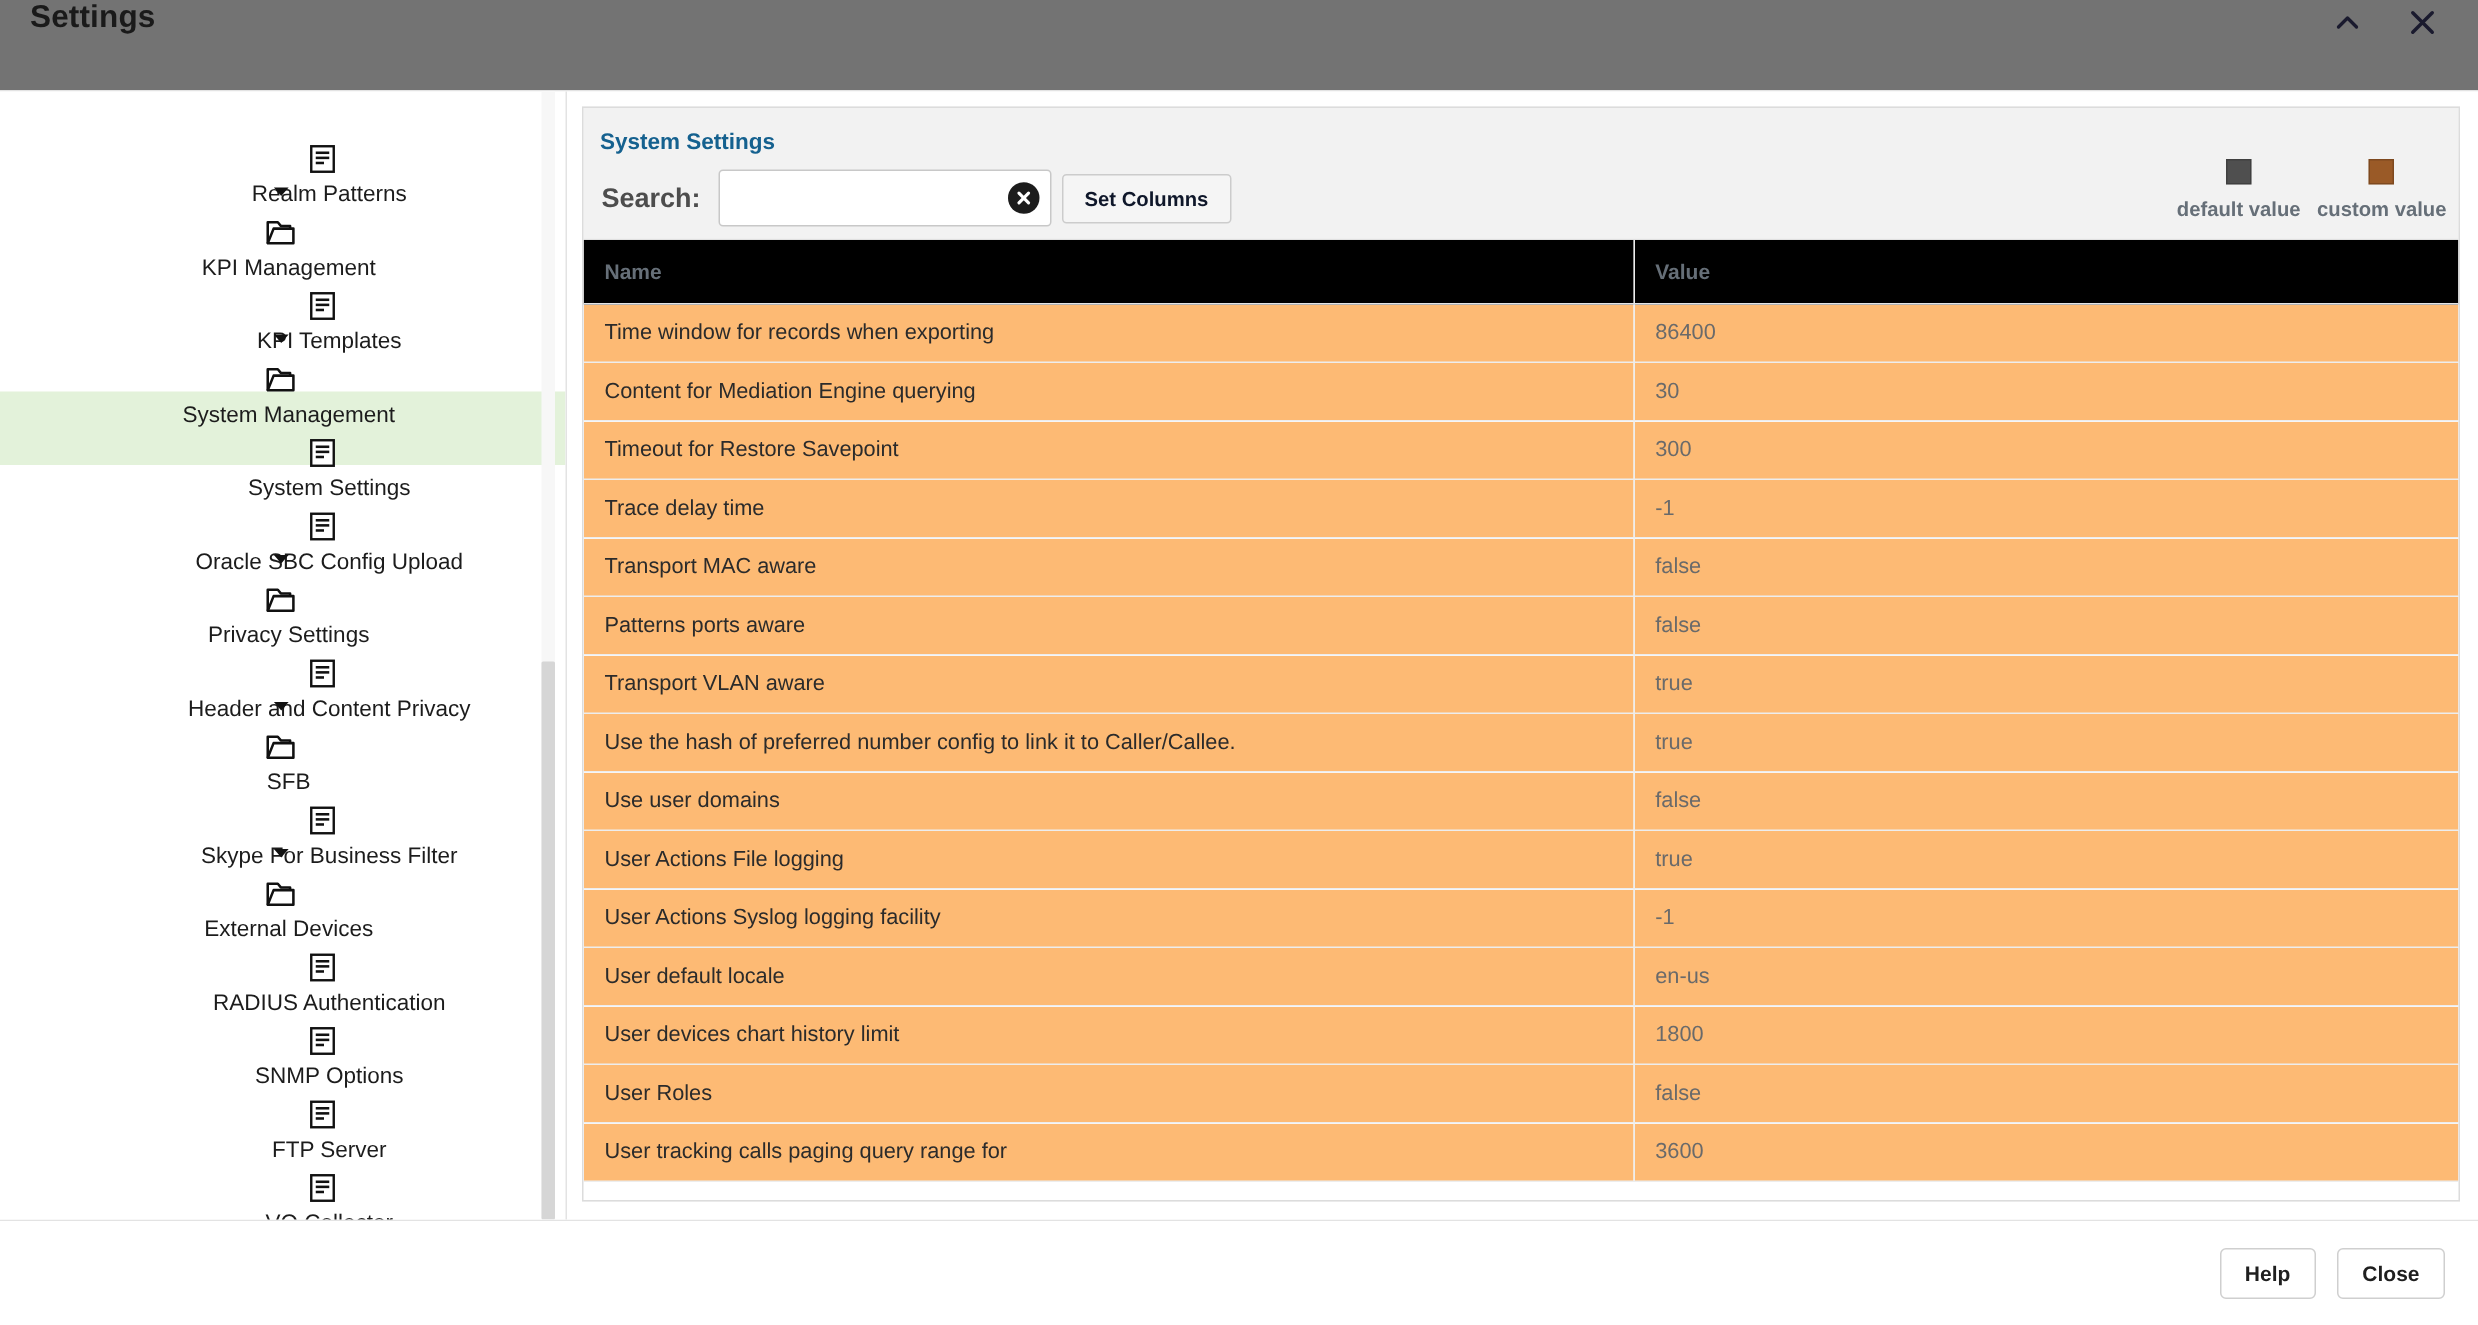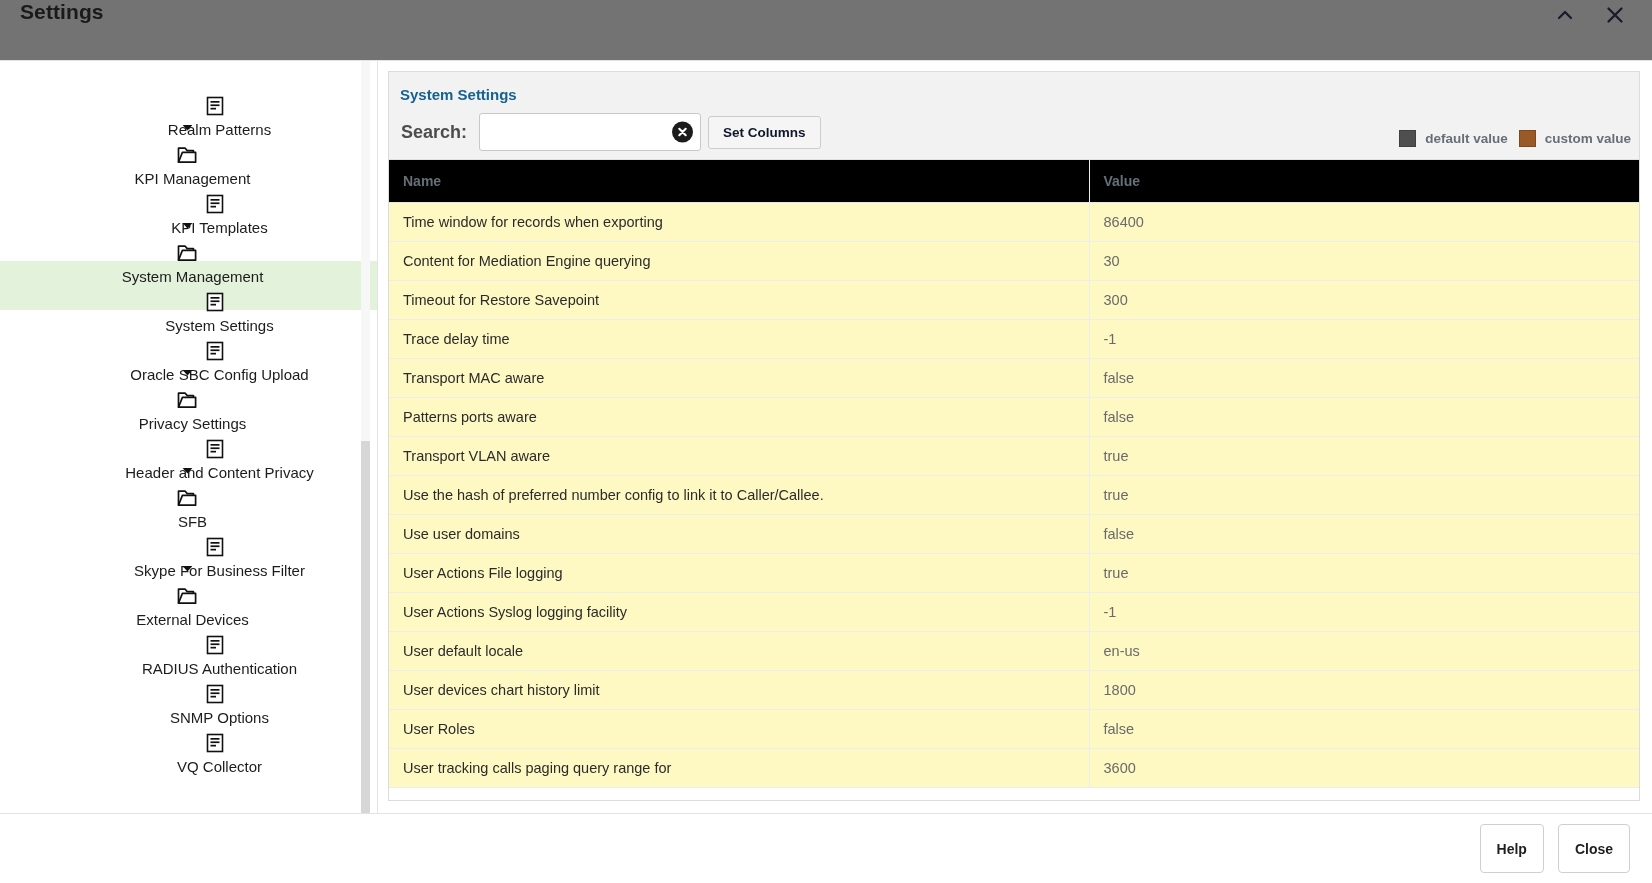--- a/index.html
+++ b/index.html
@@ -182,21 +182,21 @@
     color: #0f172a;
     font-family: "Liberation Sans", sans-serif;
     cursor: pointer;
   }
   .legend {
     position: absolute;
     right: 8px; bottom: 12px;
     display: flex; align-items: center; gap: 11px;
     white-space: nowrap;
   }
-  .legend-entry { display: flex; align-items: center; gap: 9px; }
+  .legend-entry { display: flex; align-items: center; gap: 9px; flex-direction: column; }
   .legend-swatch {
     width: 17px; height: 17px;
     display: inline-block;
     border: 1px solid rgba(0,0,0,0.18);
   }
   .legend-text {
     font-size: 13.5px;
     font-weight: bold;
     color: #666f78;
   }
@@ -222,41 +222,41 @@
     padding: 13px 0 13px 14px;
     background: #000000;
     border-bottom: 1px solid #e5e5e5;
   }
   table.grid th.col-name { width: 700px; border-right: 1px solid #ededed; }
   table.grid td {
     font-size: 14.5px;
     color: #2b2b2b;
     padding: 11px 0 11px 14px;
     border-bottom: 1px solid #ededed;
-    background: #fef9c3;
+    background: #fdba74;
     overflow: hidden;
     text-overflow: ellipsis;
     white-space: nowrap;
   }
   table.grid td.cell-name { border-right: 1px solid #ededed; }
   table.grid td.cell-value { color: #6a6a6a; }
 
   
   .footer {
     flex: 0 0 70px;
     height: 70px;
     background: #ffffff;
     border-top: 1px solid #e3e3e3;
     display: flex; align-items: center; justify-content: flex-end;
     padding-right: 22px;
     gap: 14px;
   }
   .footer-btn {
     min-width: 62px;
-    height: 49px;
+    height: 34px;
     padding: 0 16px;
     background: #ffffff;
     border: 1px solid #cfcfcf;
     border-radius: 4px;
     font-size: 14px;
     font-weight: bold;
     color: #1f1f1f;
     font-family: "Liberation Sans", sans-serif;
     cursor: pointer;
   }
@@ -455,20 +455,32 @@
           <div class="tree-item indent-2">
             <span class="twisty"></span>
             <span class="icon-slot">
               <svg width="20" height="20" viewBox="0 0 20 20" aria-hidden="true">
                 <rect x="2.5" y="1.5" width="15" height="17" fill="#ffffff" stroke="#111" stroke-width="1.6"></rect>
                 <rect x="5.5" y="5" width="9" height="1.7" fill="#111"></rect>
                 <rect x="5.5" y="8.4" width="9" height="1.7" fill="#111"></rect>
                 <rect x="5.5" y="11.8" width="5.5" height="1.7" fill="#111"></rect>
               </svg>
             </span>
+            <span class="label">FTP Server</span>
+          </div>
+          <div class="tree-item indent-2">
+            <span class="twisty"></span>
+            <span class="icon-slot">
+              <svg width="20" height="20" viewBox="0 0 20 20" aria-hidden="true">
+                <rect x="2.5" y="1.5" width="15" height="17" fill="#ffffff" stroke="#111" stroke-width="1.6"></rect>
+                <rect x="5.5" y="5" width="9" height="1.7" fill="#111"></rect>
+                <rect x="5.5" y="8.4" width="9" height="1.7" fill="#111"></rect>
+                <rect x="5.5" y="11.8" width="5.5" height="1.7" fill="#111"></rect>
+              </svg>
+            </span>
             <span class="label">VQ Collector</span>
           </div>
           <div class="tree-item indent-2">
             <span class="twisty"></span>
           </div>
         </div>
       <div class="sb-track"></div>
       <div class="sb-thumb" id="sb-thumb" style="top: 380px; height: 372px;"></div>
     </div>
 

